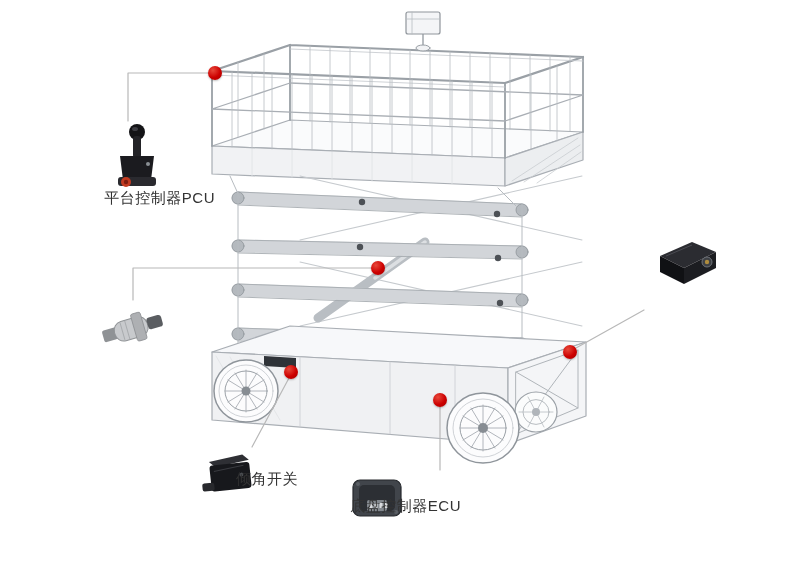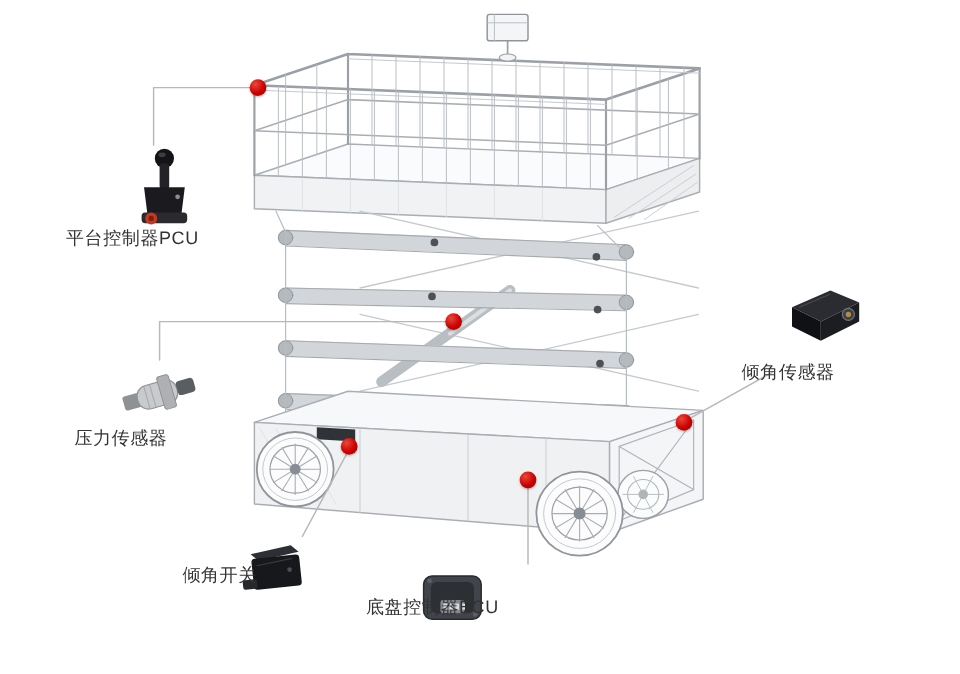--- a/index.html
+++ b/index.html
@@ -8,21 +8,21 @@
     font-family:"Liberation Sans", sans-serif;
   }
   .art{position:absolute;left:0;top:0;}
   .dev{position:absolute;}
   .marker{
     position:absolute;width:14px;height:14px;border-radius:50%;
     background:radial-gradient(circle at 35% 30%, #e8483a 0%, #cc0000 55%, #a50000 100%);
     box-shadow:0 1px 2px rgba(0,0,0,.25);
   }
   .callout-label{
-    position:absolute;font-size:15px;color:#333;text-align:left;
+    position:absolute;font-size:15px;color:#333;text-align:right;
     letter-spacing:.5px;white-space:nowrap;font-weight:400;
   }
 </style>
 </head>
 <body>
 
 <div class="stage">
 
   <svg class="art" width="800" height="562" viewBox="0 0 800 562">
     <g fill="none" stroke-linecap="round" stroke-linejoin="round">
@@ -177,18 +177,16 @@
     <circle cx="61" cy="34" r="2.2" fill="#b08d3e"></circle>
   </svg>
 
   <div class="marker" style="left:208px;top:66px"></div>
   <div class="marker" style="left:371px;top:261px"></div>
   <div class="marker" style="left:284px;top:365px"></div>
   <div class="marker" style="left:433px;top:393px"></div>
   <div class="marker" style="left:563px;top:345px"></div>
 
   <div class="callout-label" style="left:55px;top:189px;width:160px">平台控制器PCU</div>
-  <div class="callout-label" style="left:62px;top:356px;width:150px">压力传感器</div>
   <div class="callout-label" style="left:152px;top:470px;width:146px">倾角开关</div>
   <div class="callout-label" style="left:305px;top:497px;width:156px">底盘控制器ECU</div>
-  <div class="callout-label" style="left:618px;top:301px;width:146px">倾角传感器</div>
 
 </div>
 
 </body></html>

